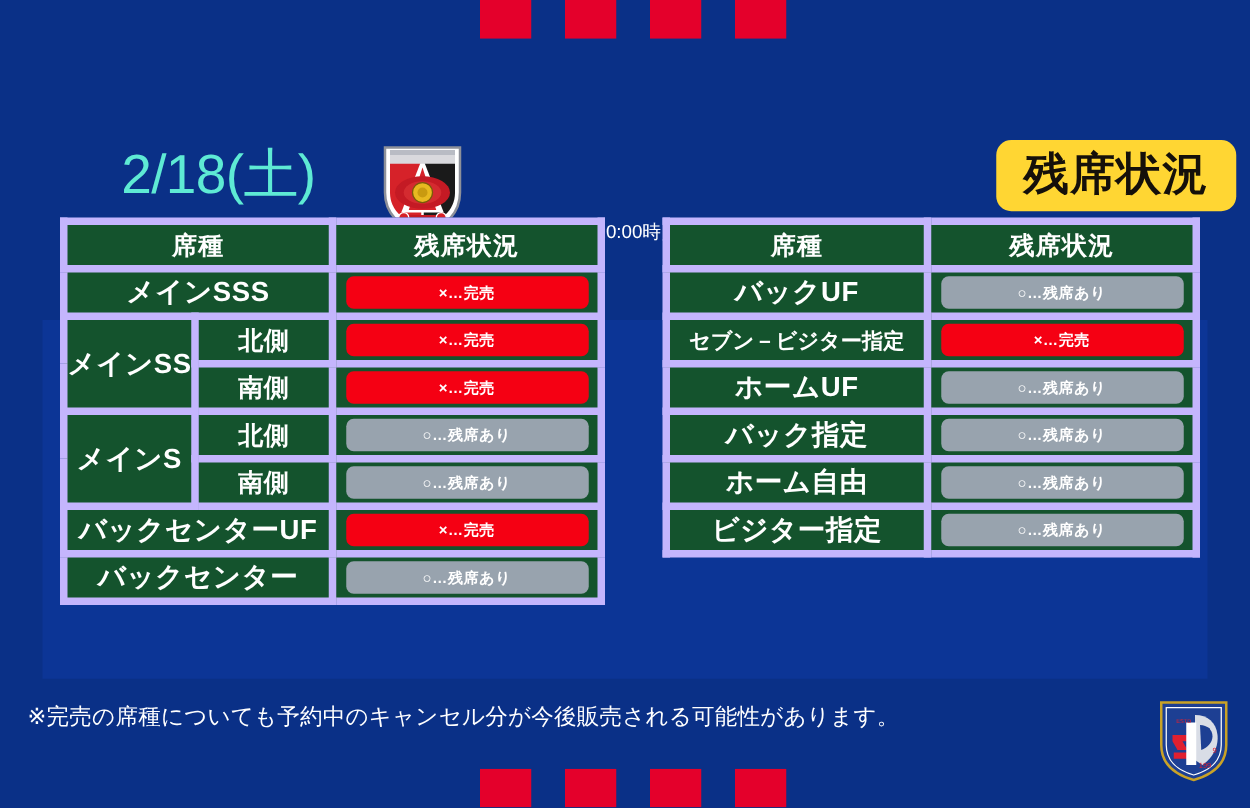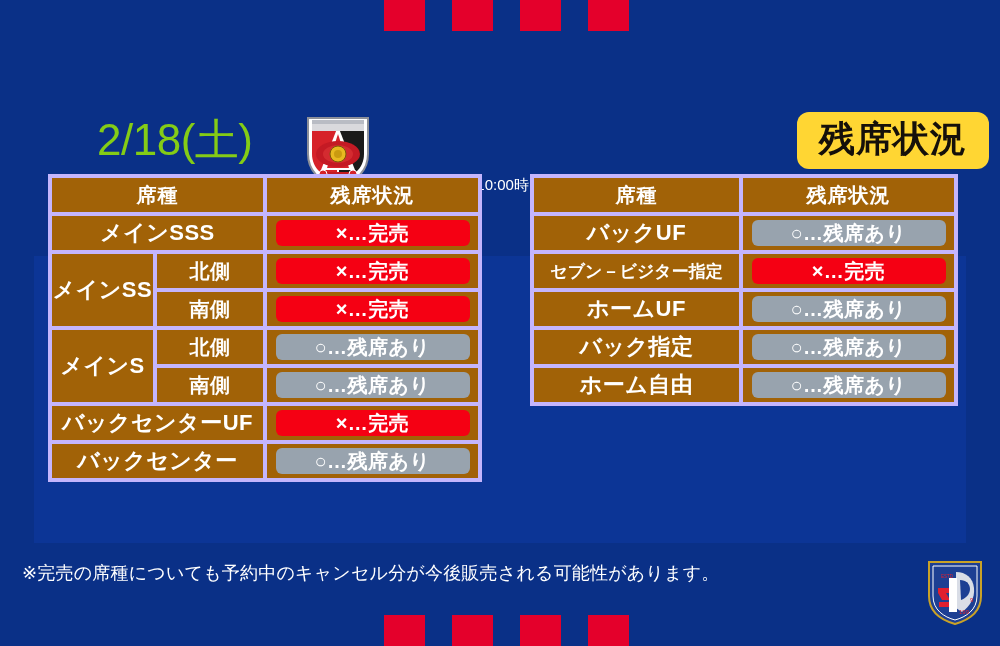--- a/index.html
+++ b/index.html
@@ -63,21 +63,21 @@
     height: 100px;
   }
 
   .match-date {
     position: absolute;
     left: 97px;
     top: 68px;
     font-size: 44px;
     font-weight: 400;
     letter-spacing: -0.5px;
-    color: #84cc16;
+    color: #5eead4;
     line-height: 1;
     white-space: nowrap;
   }
 
   .opponent-crest {
     position: absolute;
     left: 303px;
     top: 62px;
     width: 70px;
     height: 78px;
@@ -133,22 +133,22 @@
     border-collapse: collapse;
     table-layout: fixed;
     background: #0d348e;
   }
 
   table.seat-table.left  { left: 48px;  width: 430px; }
   table.seat-table.right { left: 530px; width: 424px; }
 
   table.seat-table th,
   table.seat-table td {
-    border: 4px solid #c4b5fd;
-    background: #a16207;
+    border: 6px solid #c4b5fd;
+    background: #14532d;
     color: #ffffff;
     text-align: center;
     vertical-align: middle;
     padding: 0;
   }
 
   table.seat-table th {
     height: 38px;
     font-size: 20px;
     font-weight: 700;
@@ -175,21 +175,21 @@
   }
 
   
   .pill {
     display: block;
     margin: 0 auto;
     width: 194px;
     height: 26px;
     line-height: 26px;
     border-radius: 6px;
-    font-size: 20px;
+    font-size: 12px;
     font-weight: 700;
     letter-spacing: 0.5px;
     color: #ffffff;
     white-space: nowrap;
   }
   .pill.soldout   { background: #f50013; }
   .pill.available { background: #98a3ae; }
 
   
   .footer-note {
@@ -351,20 +351,26 @@
         <td>
           <span class="pill available">○…残席あり</span>
         </td>
       </tr>
       <tr>
         <td class="seat-name">ホーム自由</td>
         <td>
           <span class="pill available">○…残席あり</span>
         </td>
       </tr>
+      <tr>
+        <td class="seat-name">ビジター指定</td>
+        <td>
+          <span class="pill available">○…残席あり</span>
+        </td>
+      </tr>
     </tbody>
   </table>
 
 </div>
 
 <div class="footer-note">※完売の席種についても予約中のキャンセル分が今後販売される可能性があります。</div>
 
 <span class="club-crest">
   <svg viewBox="0 0 58 68" width="58" height="68" aria-hidden="true">
     <path d="M3 4 H55 V38 C55 54 43 62 29 66 C15 62 3 54 3 38 Z" fill="#1d3f93" stroke="#c9a227" stroke-width="2"></path>

